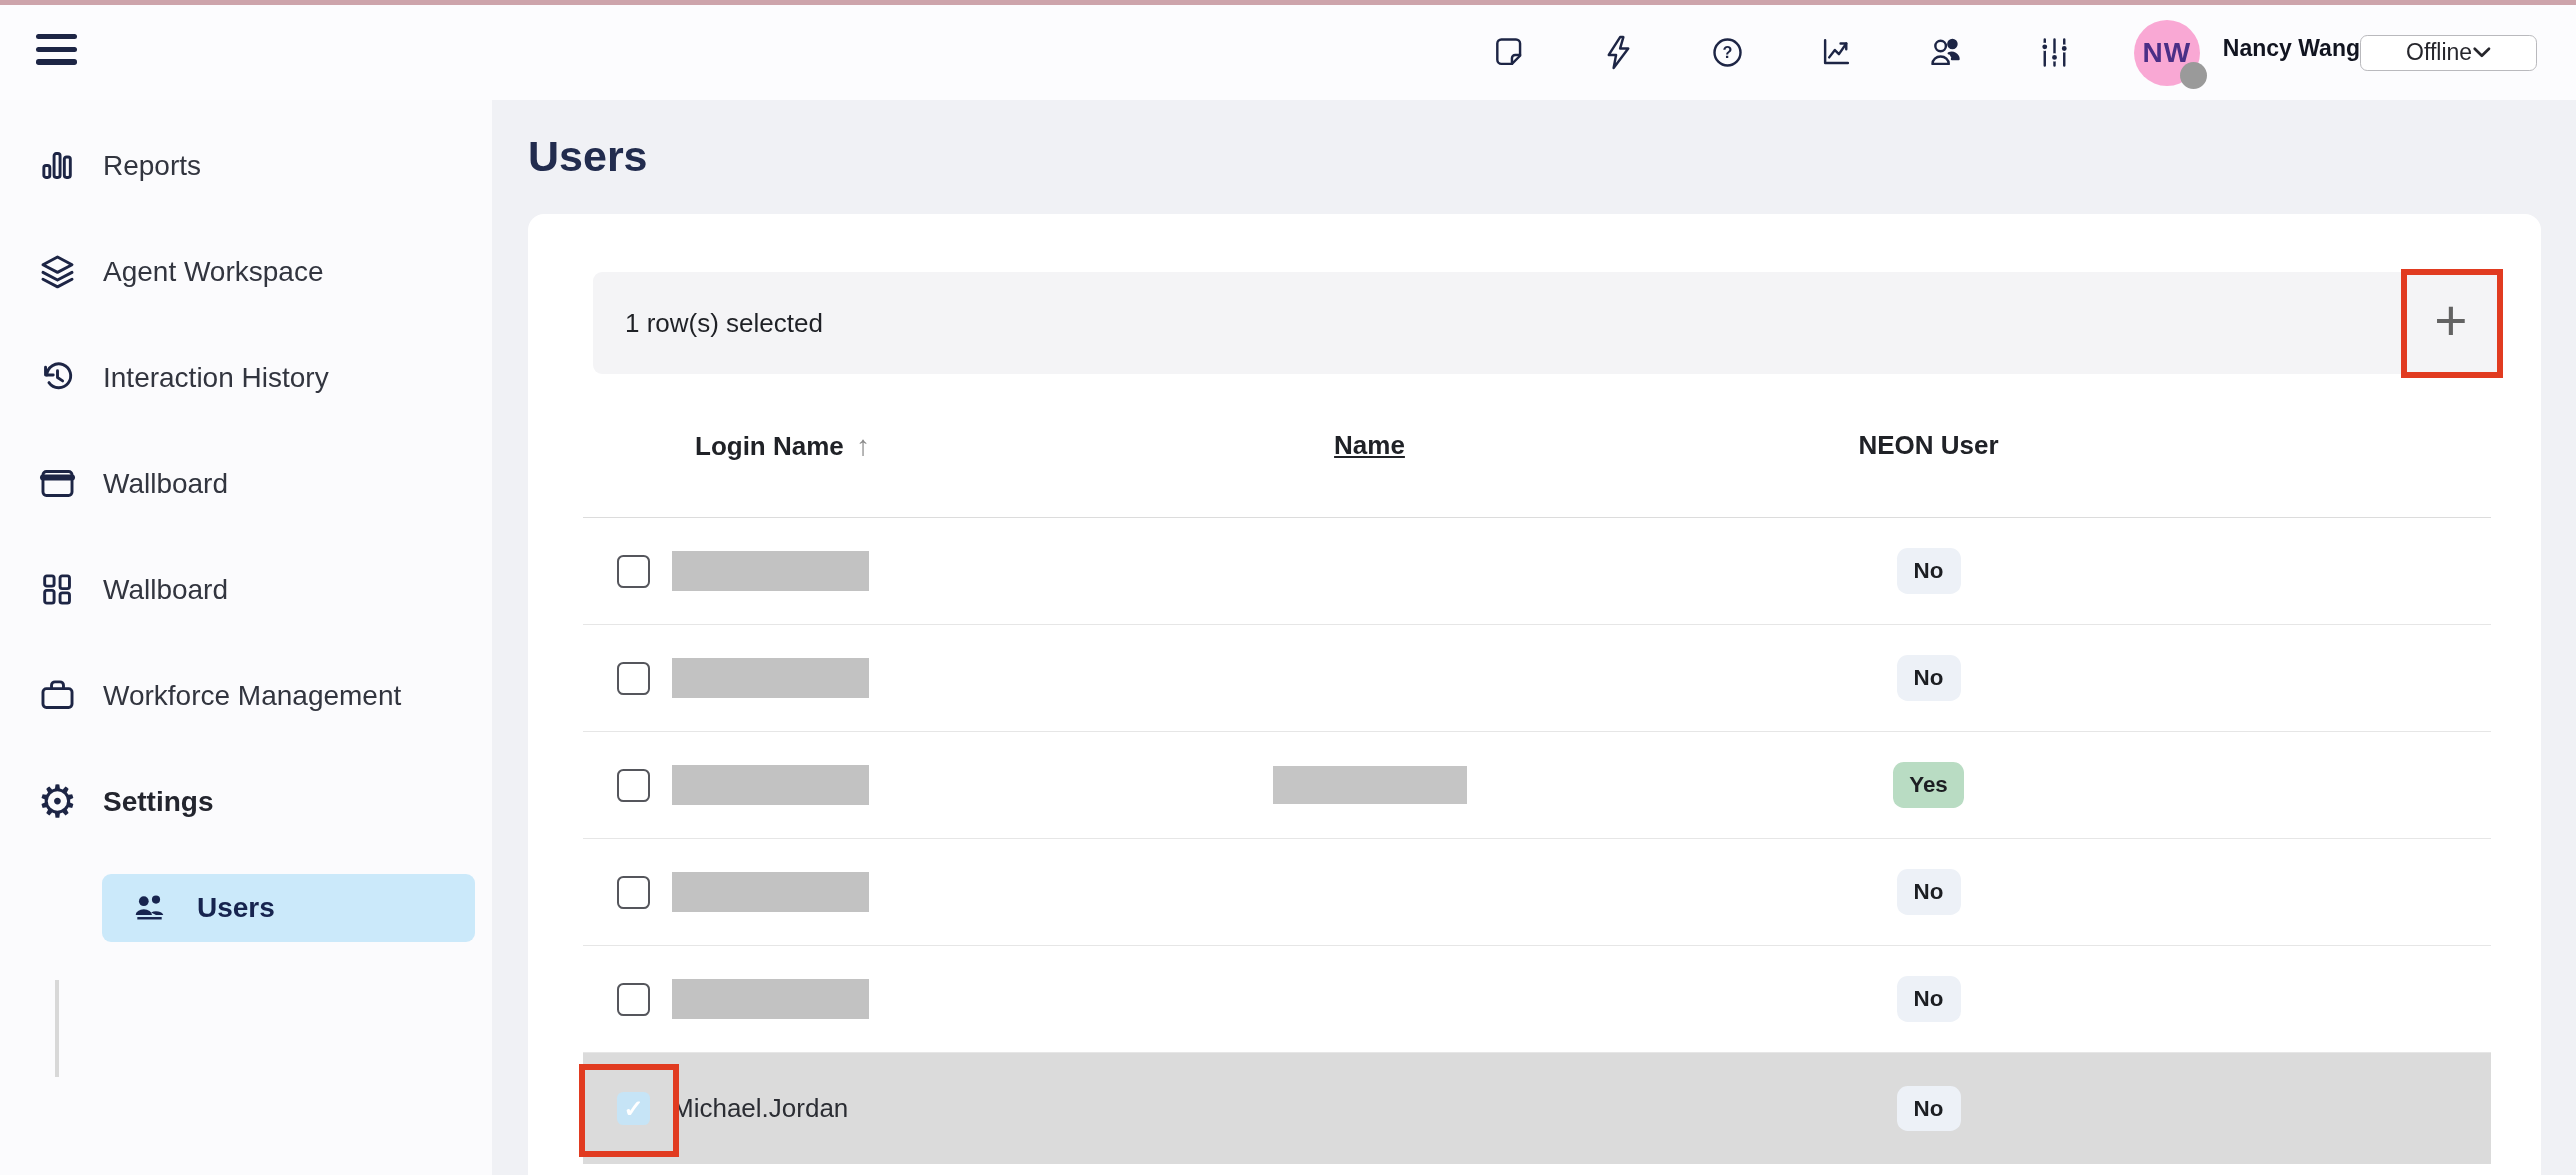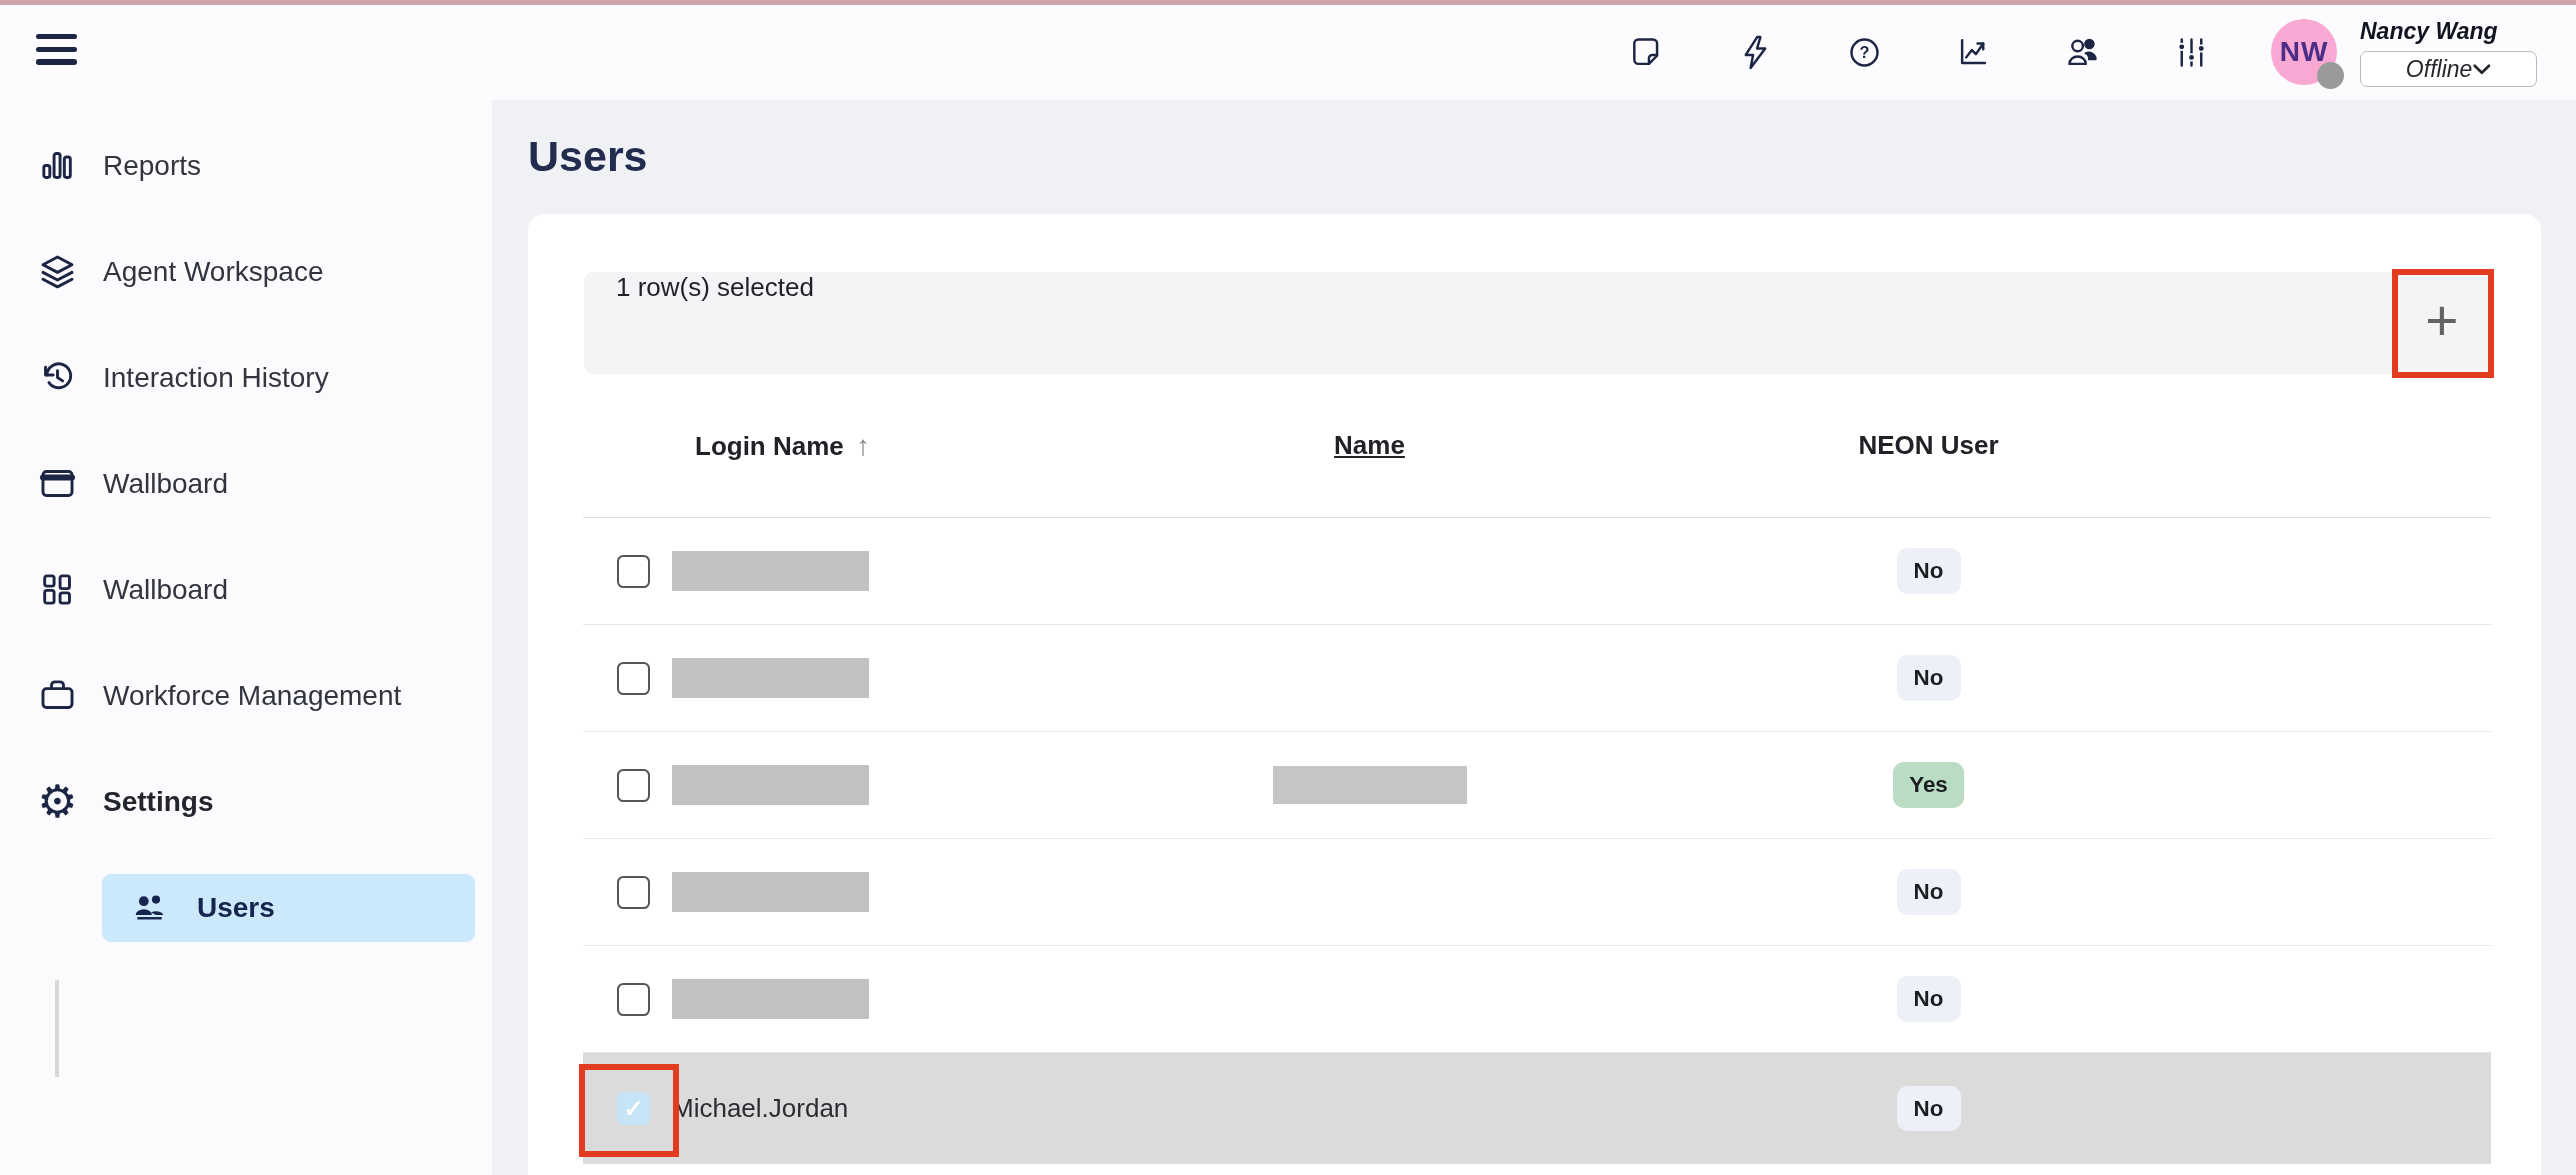--- a/index.html
+++ b/index.html
@@ -15,21 +15,21 @@
   .hamburger { position:absolute; left:36px; top:29.5px; width:41px; cursor:pointer; }
   .hamburger .bar { height:5.4px; background:#1d2545; border-radius:2.7px; margin-bottom:7.2px; }
   .topbar-right { margin-left:auto; display:flex; align-items:center; padding-right:39px; }
   .tb-icons { display:flex; align-items:center; gap:68px; margin-right:59px; }
   .tb-icon { width:41px; height:41px; display:flex; align-items:center; justify-content:center; cursor:pointer; }
   .tb-icon svg { width:39px; height:39px; stroke:#1d2545; fill:none; stroke-width:3; stroke-linecap:round; stroke-linejoin:round; }
   .avatar-wrap { position:relative; width:66px; height:66px; margin-right:23px; }
   .avatar { width:66px; height:66px; border-radius:50%; background:#f9a8d4; color:#4b2f86;
     font-size:28px; font-weight:bold; display:flex; align-items:center; justify-content:center; letter-spacing:0.9px; }
   .status-dot { position:absolute; right:-7.2px; bottom:-3.6px; width:27px; height:27px; border-radius:50%; background:#9a9a9a; }
-  .user-block { display:flex; flex-direction:column; align-items:flex-start;font-style:italic; }
+  .user-block { display:flex; flex-direction:row; align-items:flex-start; }
   .user-name { font-size:23px; font-weight:bold; color:#111420; margin-bottom:6.3px; }
   .status-select { width:177px; height:36px; border:1.8px solid #b9b9bd; border-radius:7.2px; background:#fff;
     display:flex; align-items:center; justify-content:center; padding:0 10.7px 0 11.6px; cursor:pointer; }
   .status-select .val { font-size:23px; color:#26262c; }
   .status-select svg { width:19.7px; height:12.5px; stroke:#26262c; stroke-width:3; fill:none; stroke-linecap:round; stroke-linejoin:round; }
 
   
   .sidebar { position:absolute; top:100px; left:0; width:492px; bottom:0; background:#fbfbfd; padding-top:12.5px; }
   .side-item { height:106px; display:flex; align-items:center; cursor:pointer; }
   .side-item .icn { width:43px; height:43px; margin-left:36px; display:flex; align-items:center; justify-content:center; }
@@ -43,22 +43,22 @@
   .sub-item .icn { width:41px; height:41px; display:flex; align-items:center; justify-content:center; }
   .sub-item .icn svg { width:39px; height:39px; fill:#17244f; }
   .sub-item .lbl { margin-left:27px; font-size:28px; font-weight:bold; color:#17244f; }
 
   
   .main { position:absolute; top:100px; left:492px; right:0; bottom:0; background:#f0f1f5; }
   .page-title { position:absolute; left:36px; top:32px; font-size:43px; font-weight:bold; color:#222c4e; }
   .card { position:absolute; left:36px; top:114px; width:2013px; height:1118px; background:#ffffff; border-radius:16px; }
 
   
-  .toolbar { position:absolute; left:56px; top:58px; width:1908px; height:102px; background:#f4f4f6; border-radius:9px;
-    display:flex; align-items:flex-start; }
+  .toolbar { position:absolute; left:65px; top:58px; width:1908px; height:102px; background:#f4f4f6; border-radius:9px;
+    display:flex; align-items:center; }
   .sel-text { font-size:26px; color:#1f2126; margin-left:32px; }
   .add-btn { position:absolute; right:0; top:0; width:100px; height:102px; display:flex; align-items:center; justify-content:center; cursor:pointer; }
   .add-btn .plus { font-size:57px; font-weight:300; color:#636363; line-height:1; margin-top:-5.4px; }
   .hl-add { position:absolute; right:-1.8px; top:-2.7px; width:102px; height:109px; border:6.3px solid #e13b20; pointer-events:none; }
 
   
   .table { position:absolute; left:55px; top:160px; width:1908px; }
   .t-head { height:144px; display:flex; align-items:center; border-bottom:1.8px solid #dcdcdc;
     font-size:26px; font-weight:bold; color:#202227; }
   .t-row { height:107px; display:flex; align-items:center; border-bottom:1.8px solid #e6e6e6; position:relative; }

